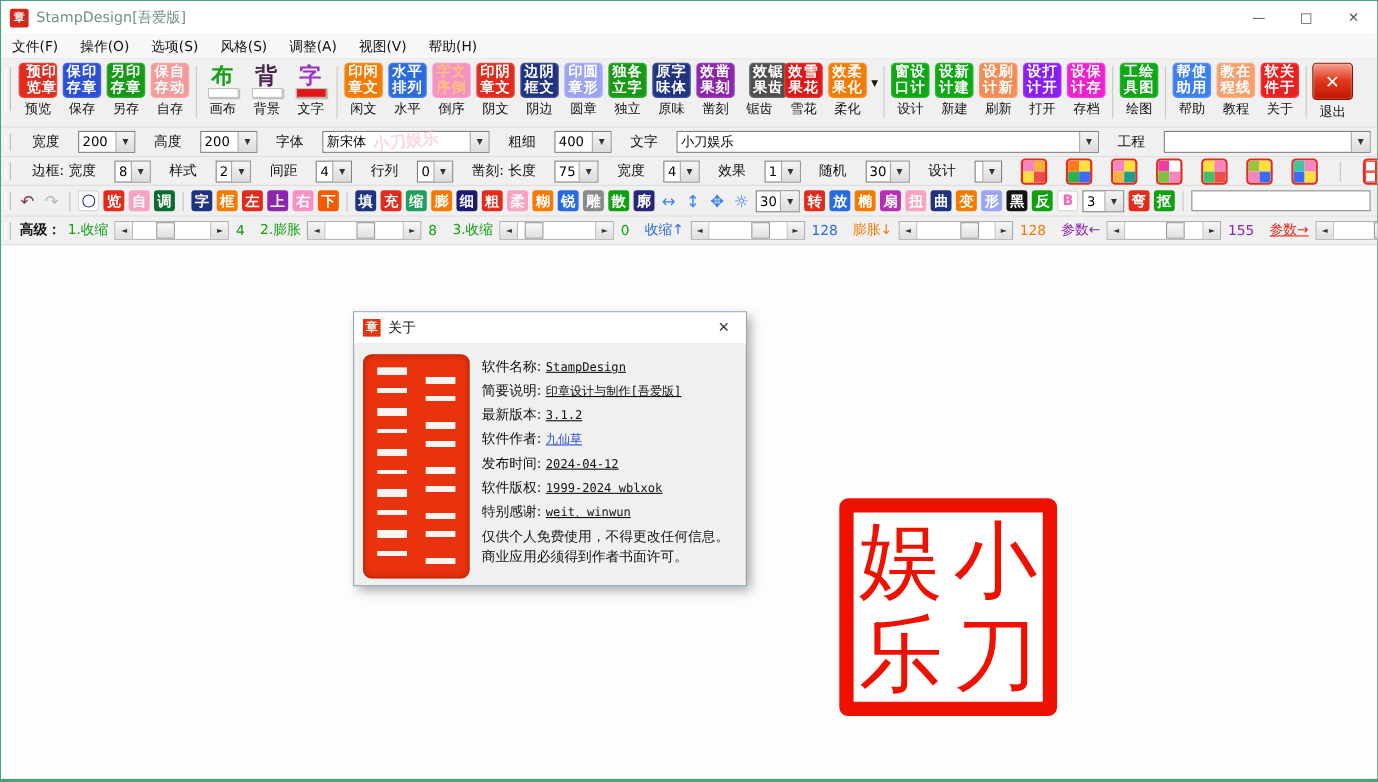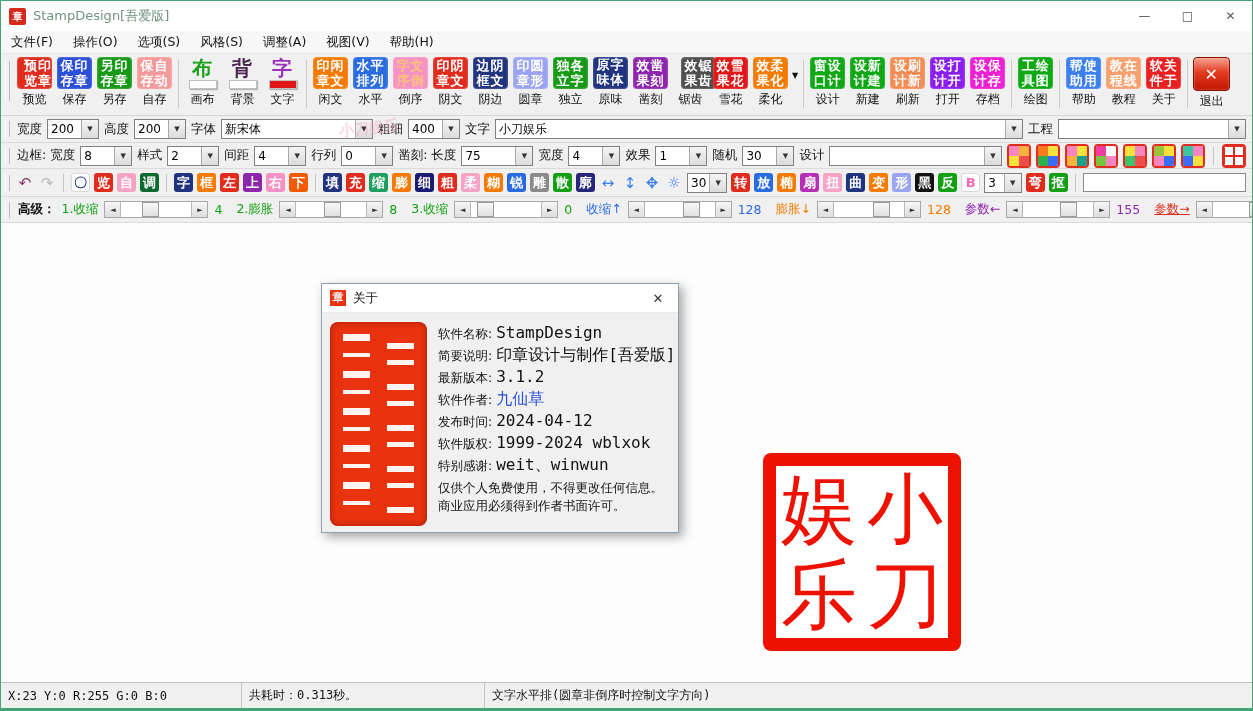--- a/index.html
+++ b/index.html
@@ -28,21 +28,21 @@
   .tlabel{font-size:12px;margin-top:2px;color:#111;letter-spacing:0;white-space:nowrap;}
   .tsep{width:1px;height:48px;background:#c9c9c9;margin:3px 3px 0;flex:none;}
   .tdrop{align-self:flex-start;margin:14px 1px 0;font-size:8px;color:#111;}
   .ticon.art{background:transparent;box-shadow:none;}
   .artchar{font-size:20px;font-weight:bold;height:20px;line-height:20px;}
   .artbar{width:26px;height:7px;margin:2px auto 0;border:1px solid #c0c0c0;box-shadow:1px 1px 1px rgba(0,0,0,.25);}
   .ticon.exit{background:linear-gradient(#f5a090,#e23c20 45%,#c01400);border:1px solid #8a1000;font-size:16px;
     justify-content:center;}
   
   .row{display:flex;align-items:center;background:#f0f0f0;border-bottom:1px solid #dadada;
-    padding:0 6px 0 4px;gap:5px;font-size:12.5px;flex:none;}
+    padding:0 6px 0 4px;gap:17px;font-size:12.5px;flex:none;}
   .row .grip{height:16px;margin:0 2px 0 0;}
   .r1{height:26px;}.r2{height:25px;}.r3{height:27px;gap:4px;}.r4{height:25px;gap:6px;}
   .rlabel{white-space:nowrap;color:#111;}
   .combo{display:inline-flex;height:20px;border:1px solid #808080;background:#fff;align-items:stretch;box-sizing:border-box;}
   .cval{flex:1;padding:0 3px;font-size:12px;line-height:18px;white-space:nowrap;overflow:hidden;color:#000;}
   .cbtn{width:16px;background:linear-gradient(#f4f4f4,#dcdcdc);border-left:1px solid #a8a8a8;display:grid;
     place-items:center;font-size:7px;color:#333;}
   .preset{width:20px;height:20px;border:2px solid #e12b1d;border-radius:4px;display:grid;
     grid-template-columns:1fr 1fr;grid-template-rows:1fr 1fr;overflow:hidden;background:#fff;flex:none;}
   .preset .q{display:block;}
@@ -78,21 +78,21 @@
   .seal{width:97px;height:204px;background:#e8330e;border-radius:8px;position:relative;overflow:hidden;flex:none;
     box-shadow:inset 0 0 6px rgba(120,10,0,.6);}
   .seal::before,.seal::after{content:"";position:absolute;top:12px;bottom:12px;width:27px;
     background:repeating-linear-gradient(180deg,rgba(255,255,255,.95) 0 7px,transparent 7px 19px,
     rgba(255,255,255,.95) 19px 23px,transparent 23px 37px);}
   .seal::before{left:13px;}
   .seal::after{right:13px;background:repeating-linear-gradient(180deg,transparent 0 9px,rgba(255,255,255,.95) 9px 15px,
     transparent 15px 26px,rgba(255,255,255,.95) 26px 31px,transparent 31px 41px);}
   .dlgright{flex:1;padding-left:11px;display:flex;flex-direction:column;}
   .irow{font-size:12.5px;line-height:21px;white-space:nowrap;color:#111;}
-  .ival{font-family:"DejaVu Sans Mono",monospace;font-size:16px;}
+  .ival{font-family:"DejaVu Sans Mono",monospace;font-size:11px;text-decoration:underline;}
   .ival.link{color:#2b50d7;font-family:"DejaVu Sans",sans-serif;}
   .notice{font-size:12.5px;line-height:18px;margin-top:3px;color:#111;}
   .okrow{text-align:center;margin:9px 0 2px;}
   .okbtn{width:90px;height:23px;background:linear-gradient(#f8f8f8,#ececec);border:1px solid #707070;
     font-size:12.5px;font-family:"DejaVu Sans Mono",monospace;outline:1px dotted #444;outline-offset:-4px;}
   
   .stamp{position:absolute;left:762px;top:230px;width:198px;height:198px;box-sizing:border-box;
     border:13px solid #ee1100;border-radius:8px;background:#fff;display:grid;
     grid-template-columns:1fr 1fr;grid-template-rows:1fr 1fr;}
   .schar{display:grid;place-items:center;font-size:76px;font-family:"DejaVu Serif",serif;line-height:1;}
@@ -223,21 +223,21 @@
         <div class="tlabel">圆章</div>
       </div>
       <div class="tbtn">
         <div class="ticon" style="background: rgb(22, 154, 22);">
           <div class="tline">独各</div>
           <div class="tline">立字</div>
         </div>
         <div class="tlabel">独立</div>
       </div>
       <div class="tbtn">
-        <div class="ticon" style="background: rgb(32, 51, 127); font-family: Liberation Mono, monospace;">
+        <div class="ticon" style="background: rgb(32, 51, 127);">
           <div class="tline">原字</div>
           <div class="tline">味体</div>
         </div>
         <div class="tlabel">原味</div>
       </div>
       <div class="tbtn">
         <div class="ticon" style="background: rgb(141, 37, 173);">
           <div class="tline">效凿</div>
           <div class="tline">果刻</div>
         </div>
@@ -617,19 +617,14 @@
       </div>
     </div>
     <div class="stamp" id="stamp" style="border-color: rgb(238, 17, 0); color: rgb(238, 17, 0);">
         <div class="schar">娱</div>
         <div class="schar">小</div>
         <div class="schar">乐</div>
         <div class="schar">刀</div>
       </div>
   </div>
 
-  <div class="statusbar" id="statusbar">
-      <div class="spanel" style="width: 226px;">X:23 Y:0 R:255 G:0 B:0</div>
-      <div class="spanel" style="width: 228px;">共耗时：0.313秒。</div>
-      <div class="spanel" style="flex: 1 1 0%; border-right: none;">文字水平排(圆章非倒序时控制文字方向)</div>
-    </div>
   <div class="wmark">小刀娱乐</div>
 </div>
 
 </body></html>

